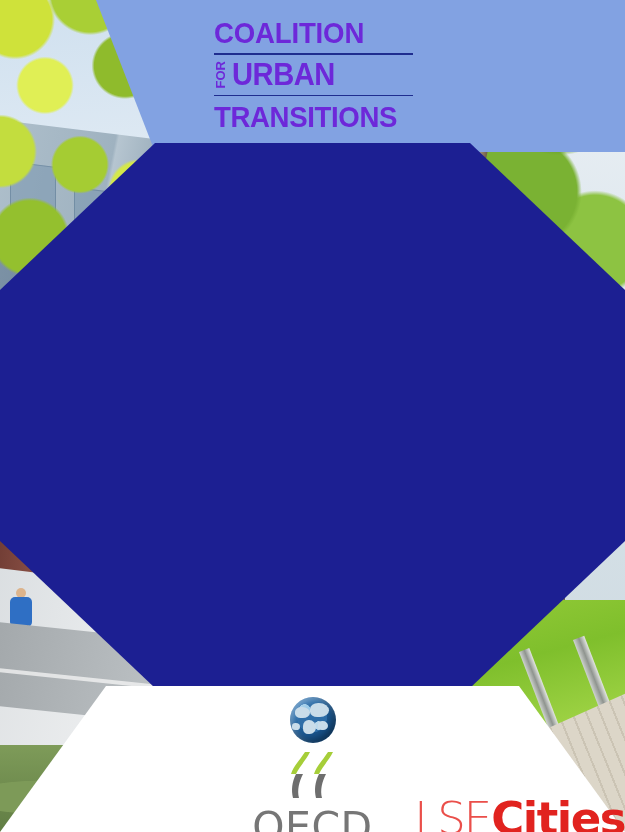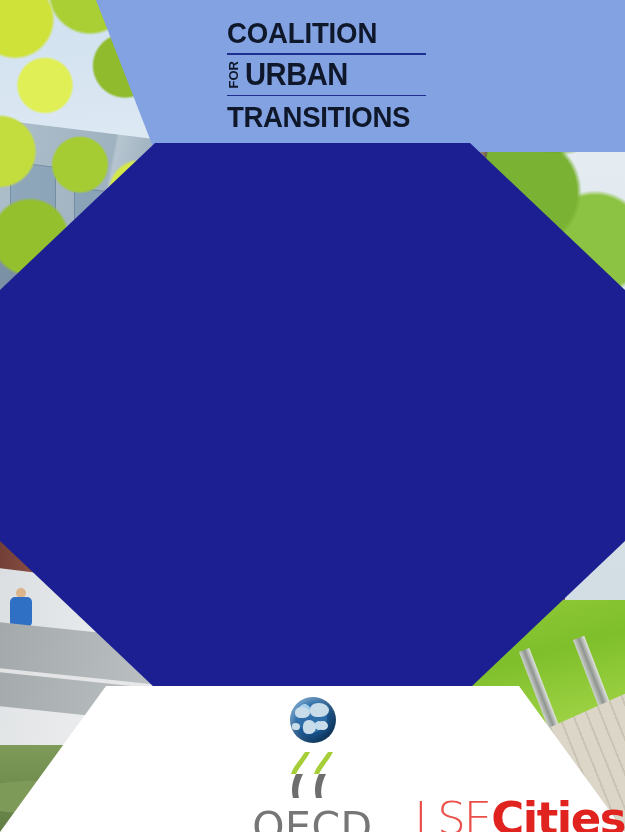--- a/index.html
+++ b/index.html
@@ -155,25 +155,24 @@
     clip-path:polygon(155px 0, 470px 0, 625px 148px, 625px 397px, 470px 545px, 155px 545px, 0 397px, 0 148px);
   }
   
   .hexagon{
     clip-path:polygon(155px 0, 470px 0, 625px 147px, 625px 398px, 470px 545px, 155px 545px, 0 398px, 0 147px);
   }
 
   
   .logo{
     position:absolute;left:214px;top:18px;width:215px;
-    color:#0f172a;
+    color:#6d28d9;
     font-family:"Liberation Sans",sans-serif;
     font-weight:bold;
     letter-spacing:.5px;
-    margin-left:13px;
   }
   .logo-line1{
     font-size:30px;line-height:30px;
     letter-spacing:-0.2px;
     transform:scaleX(.92);transform-origin:left center;
     white-space:nowrap;
   }
   .logo-rule{height:1.6px;background:#1f2d8f;margin:5px 0 5px 0;width:199px;}
   .logo-row{display:flex;align-items:flex-end;gap:5px;}
   .logo-for{

